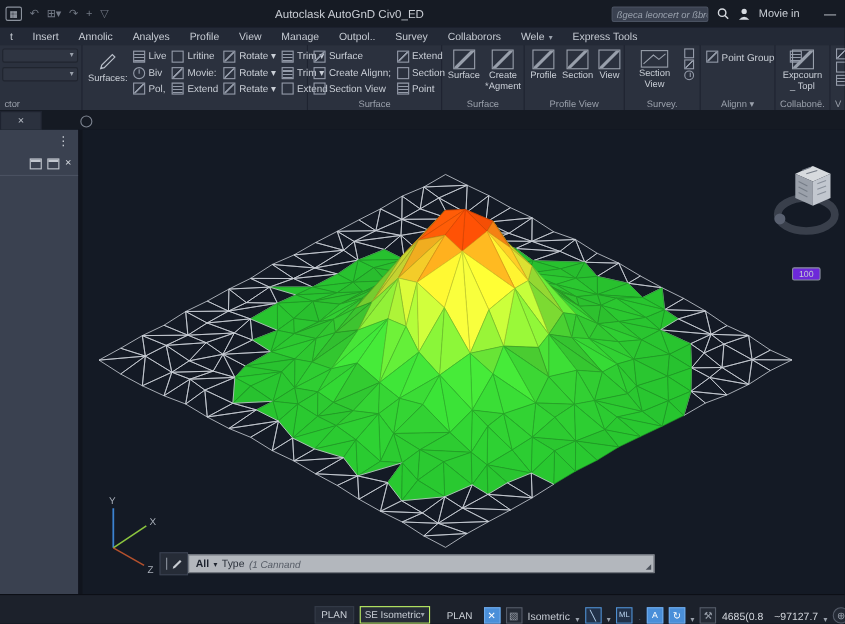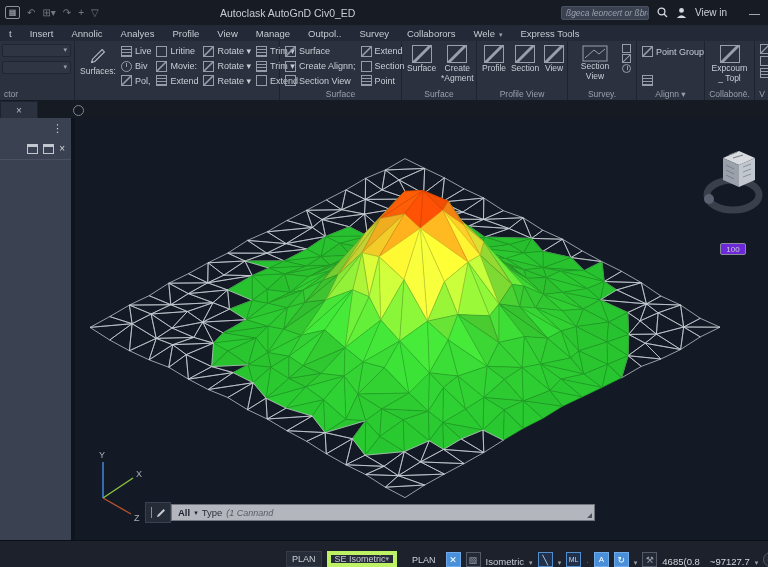--- a/index.html
+++ b/index.html
@@ -7,21 +7,21 @@
               font-family:"Liberation Sans", sans-serif; }
   .app { position:relative; width:768px; height:567px; background:#141924; }
 
   
   .titlebar { position:absolute; left:0; top:0; width:768px; height:25px;
               background:#161b24; display:flex; align-items:center; color:#b9bfc8; }
   .qat { display:flex; align-items:center; gap:7px; padding-left:5px; width:150px; }
   .qat .appbox { width:15px; height:13px; border:1px solid #8b929d; border-radius:2px;
                  display:flex; align-items:center; justify-content:center; font-size:8px; color:#aeb4be; }
   .qat .qic { font-size:10px; color:#737a86; line-height:1; }
-  .tb-title { flex:0 0 auto; font-size:10.5px; color:#c9cdd4; margin-left:70px; }
+  .tb-title { flex:0 0 auto; font-size:10.5px; color:#c9cdd4; margin-left:100px; }
   .tb-right { margin-left:auto; display:flex; align-items:center; gap:8px; padding-right:8px; }
   .searchbox { width:88px; height:14px; background:#3a4150; border:1px solid #4a5261; border-radius:2px;
                display:flex; align-items:center; padding:0 4px; overflow:hidden; }
   .searchbox .ph { font-size:8.5px; font-style:italic; color:#99a1ad; white-space:nowrap; }
   .signin { font-size:10px; color:#ccd1d8; }
   .minim { font-size:11px; color:#ccd1d8; margin-left:14px; }
 
   
   .menubar { position:absolute; left:0; top:25px; width:768px; height:16px; background:#232936;
              display:flex; align-items:center; gap:0; font-size:9.5px; color:#c6cbd3; }
@@ -95,21 +95,21 @@
   .cmd-input .ty { font-size:9.5px; color:#2a303a; }
   .cmd-input .hint { font-size:9px; font-style:italic; color:#565c66; }
   .cmd-input .fold { position:absolute; right:2px; bottom:2px; width:0; height:0;
                      border-left:5px solid transparent; border-bottom:5px solid #4c525c; }
 
   
   .statusbar { position:absolute; left:0; top:540px; width:768px; height:27px; background:#1c212b;
                border-top:1px solid #0c0f16; display:flex; align-items:flex-end; gap:5px;
                padding-left:286px; color:#c7ccd4; font-size:9.5px; white-space:nowrap; }
   .sb-btn { background:#262c38; border:1px solid #343b48; padding:2px 5px; font-size:9px; color:#ccd1d8; }
-  .sb-combo { width:88px; height:16px; background:#262c38; border:4px solid #bef264; display:flex;
+  .sb-combo { width:88px; height:16px; background:#262c38; border:1px solid #bef264; display:flex;
               align-items:center; justify-content:space-between; padding:0 4px; font-size:9px; }
   .sb-combo .cv { font-size:7px; color:#9aa1ac; }
   .sic { width:15px; height:15px; display:flex; align-items:center; justify-content:center;
          font-size:9px; flex:0 0 auto; }
   .sic.blue { background:#4a8fd9; color:#fff; border:1px solid #6ea9e8; }
   .sic.bord { background:#223149; border:1px solid #4f8fd0; color:#bcd6f2; }
   .sic.gray { border:1px solid #545b68; color:#9aa1ac; background:#242a35; }
   .dot { color:#6b7280; font-size:8px; }
   .cv2 { font-size:7px; color:#9aa1ac; }
   .coords { font-size:9.5px; color:#d2d6dc; }
@@ -134,21 +134,21 @@
         <span class="ph">ßgeca leoncert or ßbrote</span>
       </div>
       <svg width="11" height="11" viewBox="0 0 11 11">
         <circle cx="4.5" cy="4.5" r="3.4" fill="none" stroke="#d5d9df" stroke-width="1.3"></circle>
         <line x1="7" y1="7" x2="10" y2="10" stroke="#d5d9df" stroke-width="1.3"></line>
       </svg>
       <svg width="11" height="12" viewBox="0 0 11 12">
         <circle cx="5.5" cy="3.4" r="2.4" fill="#d5d9df"></circle>
         <path d="M0.8 11 Q5.5 5.5 10.2 11 Z" fill="#d5d9df"></path>
       </svg>
-      <span class="signin">View in</span>
+      <span class="signin">Movie in</span>
       <span class="minim">—</span>
     </div>
   </div>
 
   <div class="menubar">
     <span class="mi">t</span>
     <span class="mi">Insert</span>
     <span class="mi">Annolic</span>
     <span class="mi">Analyes</span>
     <span class="mi">Profile</span>
@@ -308,21 +308,21 @@
         <span>Section View</span>
       </div>
       <div class="col" style="gap:1px;">
         <span class="ic plain" style="width:9px;height:9px;"></span>
         <span class="ic" style="width:9px;height:9px;"></span>
         <span class="ic round" style="width:9px;height:9px;"></span>
       </div>
       <div class="pfoot">Survey.</div>
     </div>
 
-    <div class="panel" style="width:68px; flex-direction:column; gap:14px;">
+    <div class="panel" style="width:68px; flex-direction:row; gap:14px;">
       <div class="rsm">
         <span class="ic"></span>
         <span>Point Group</span>
       </div>
       <div class="rsm">
         <span class="ic lines"></span>
       </div>
       <div class="pfoot">Alignn ▾</div>
     </div>
 

